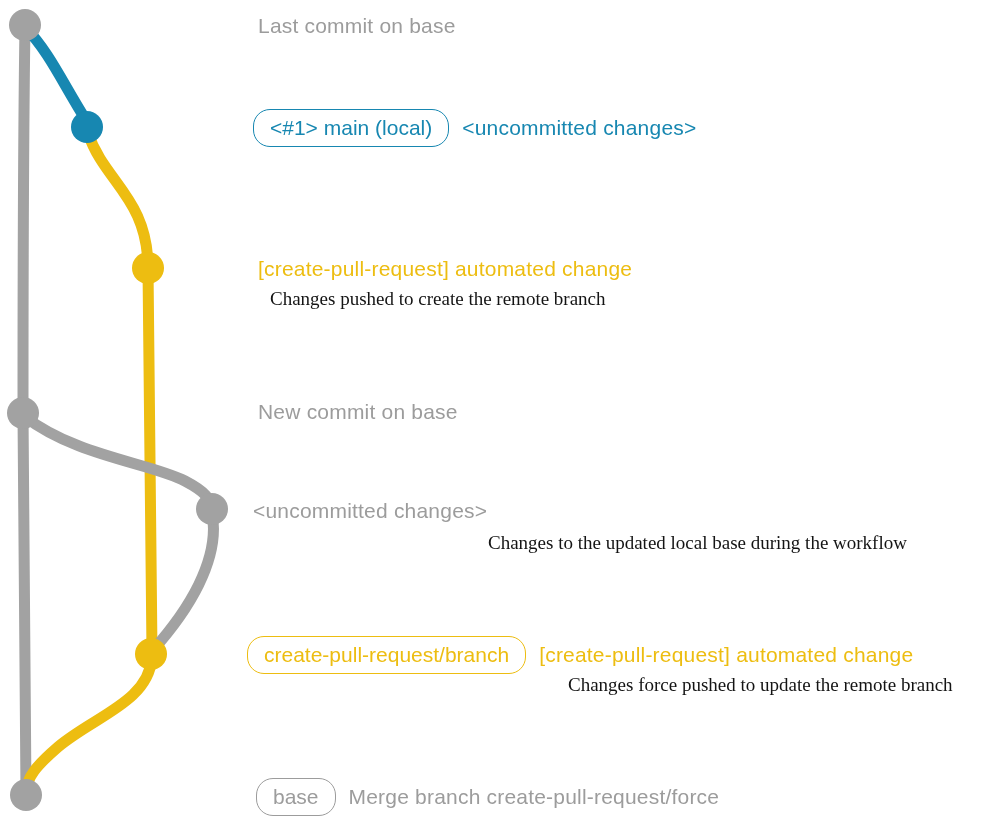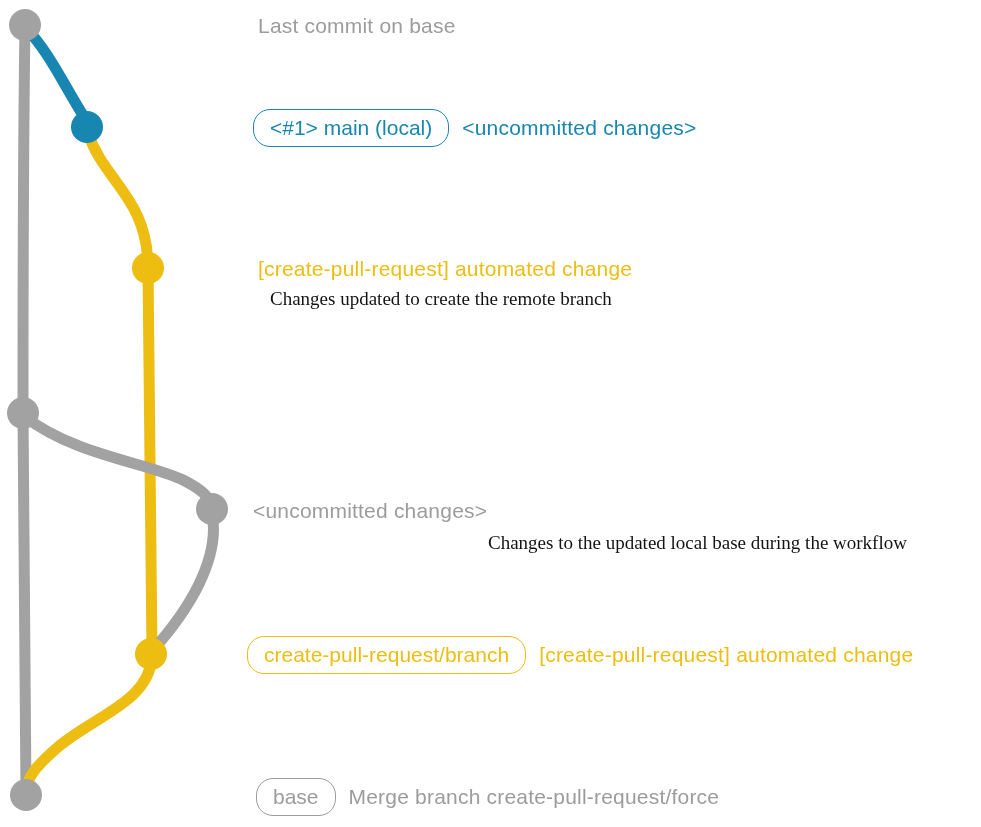--- a/index.html
+++ b/index.html
@@ -75,31 +75,33 @@
   </svg>
 
   <div class="abs vcenter title c-gray" style="left:258px; top:26px">Last commit on base</div>
 
   <div class="abs vcenter labelrow" style="left:253px; top:128px">
     <span class="badge c-blue">&lt;#1&gt; main (local)</span>
     <span class="title c-blue">&lt;uncommitted changes&gt;</span>
   </div>
 
   <div class="abs vcenter title c-yellow" style="left:258px; top:269px">[create-pull-request] automated change</div>
-  <div class="abs vcenter desc" style="left:270px; top:299px">Changes updated to create the remote branch</div>
+  <div class="abs vcenter desc" style="left:270px; top:299px">Changes pushed to create the remote branch</div>
 
+  <div class="abs vcenter title c-gray" style="left:258px; top:412px">New commit on base</div>
 
   <div class="abs vcenter labelrow" style="left:253px; top:511px">
     <span class="title c-gray">&lt;uncommitted changes&gt;</span>
   </div>
   <div class="abs vcenter desc" style="left:488px; top:543px">Changes to the updated local base during the workflow</div>
 
   <div class="abs vcenter labelrow" style="left:247px; top:655px">
     <span class="badge c-yellow">create-pull-request/branch</span>
     <span class="title c-yellow">[create-pull-request] automated change</span>
   </div>
+  <div class="abs vcenter desc" style="left:568px; top:685px">Changes force pushed to update the remote branch</div>
 
   <div class="abs vcenter labelrow" style="left:256px; top:797px">
     <span class="badge c-gray">base</span>
     <span class="title c-gray">Merge branch create-pull-request/force</span>
   </div>
 
 </div>
 
 </body></html>

